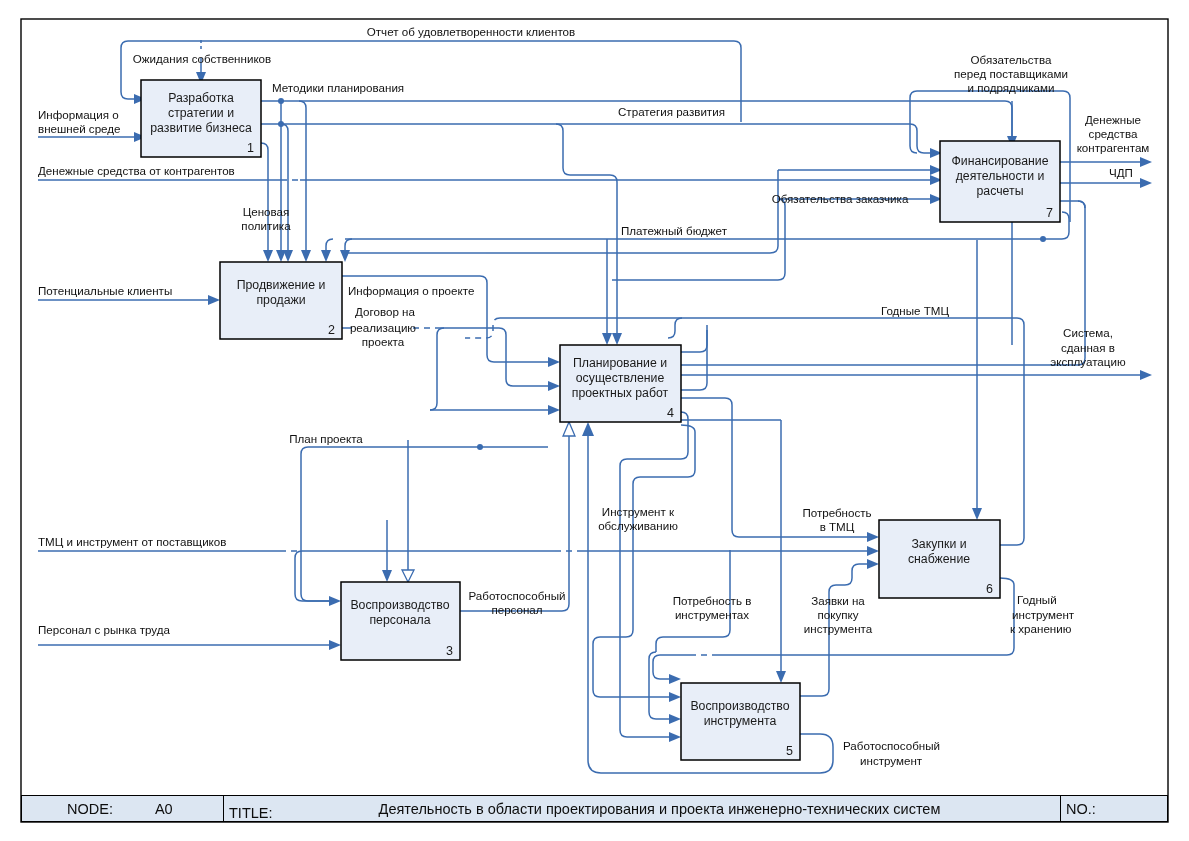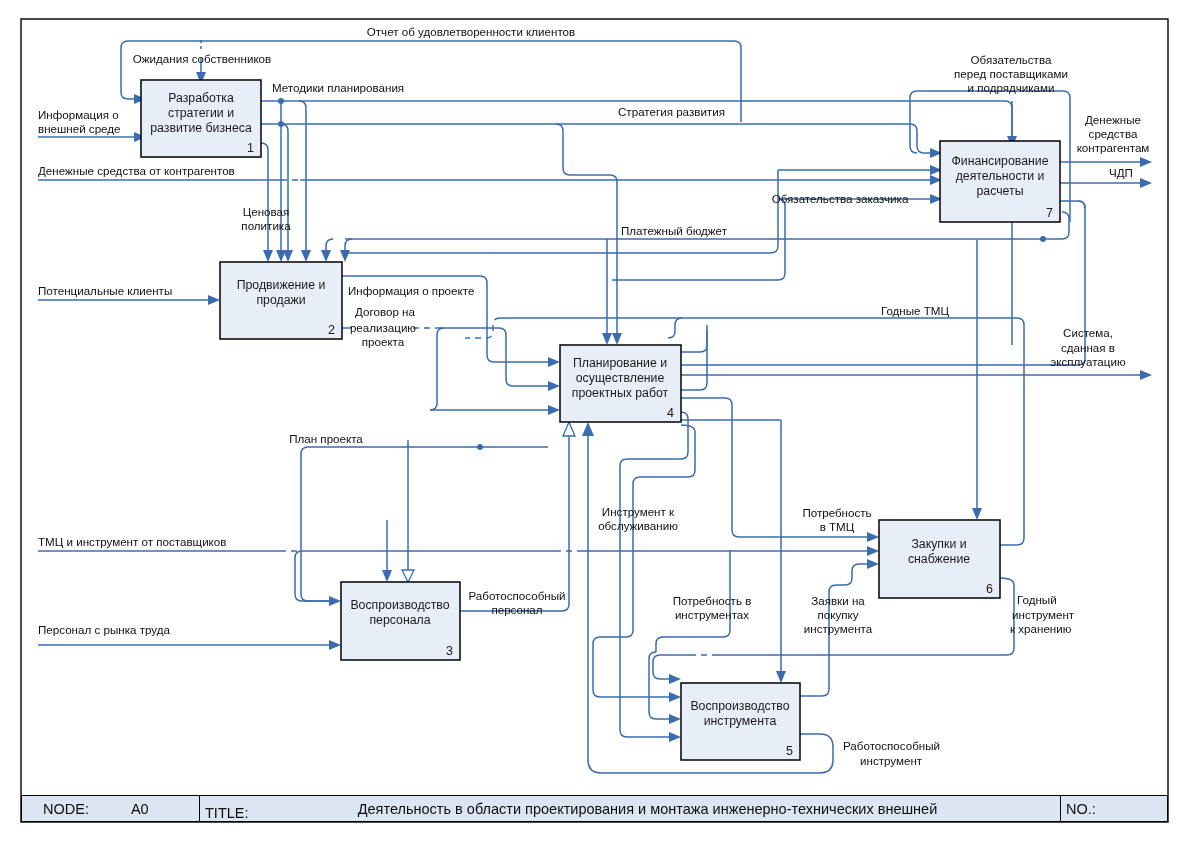--- a/index.html
+++ b/index.html
@@ -92,20 +92,21 @@
     font-family: "Liberation Sans", sans-serif;
     font-size: 14.5px;
     color: #0d0d0d;
     white-space: nowrap;
     overflow: hidden;
   }
   .fc-node {
     width: 178px;
     padding-left: 21px;
     border-right: 1.4px solid #000000;
+    margin-left: 24px;
   }
   .fc-node .lbl { font-weight: 400; }
   .fc-node .val { margin-left: 42px; }
   .fc-title {
     flex: 1;
     padding-left: 5px;
     border-right: 1.4px solid #000000;
     position: relative;
   }
   .fc-title .lbl { position: absolute; left: 5px; margin-top: 8px; }
@@ -416,20 +417,20 @@
 
   </svg>
 
   <div class="footer">
     <div class="footer-cell fc-node">
       <span class="lbl">NODE:</span>
       <span class="val">A0</span>
     </div>
     <div class="footer-cell fc-title">
       <span class="lbl">TITLE:</span>
-      <span class="val">Деятельность в области проектирования и монтажа инженерно-технических внешней</span>
+      <span class="val">Деятельность в области проектирования и проекта инженерно-технических систем</span>
     </div>
     <div class="footer-cell fc-no">
       <span class="lbl">NO.:</span>
     </div>
   </div>
 
 </div>
 
 </body></html>

